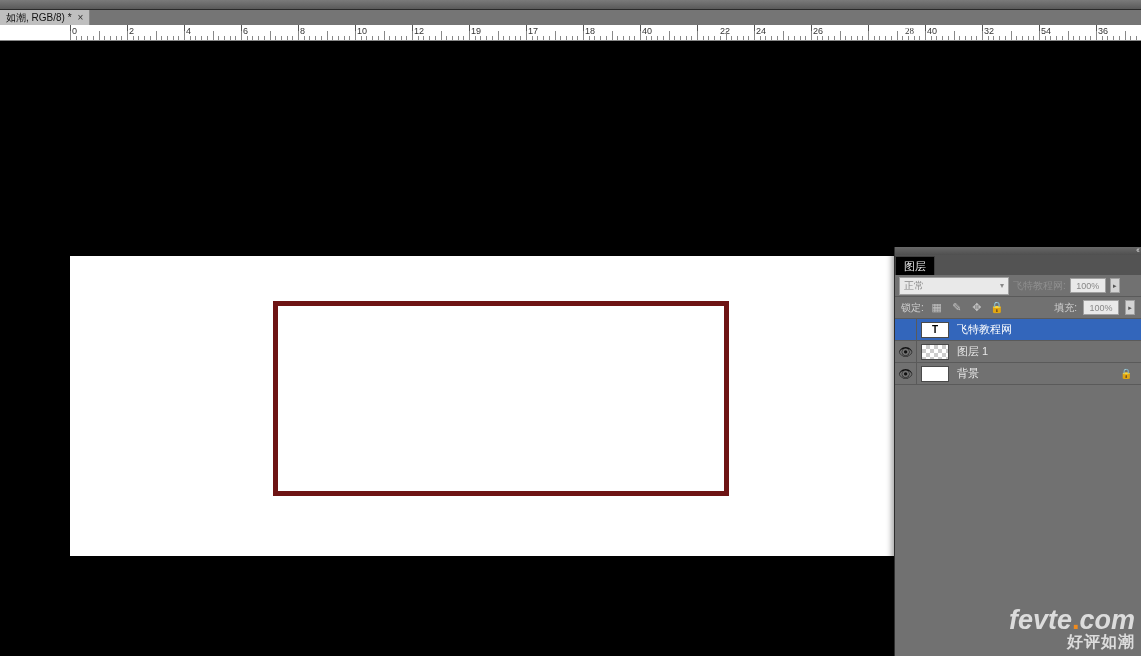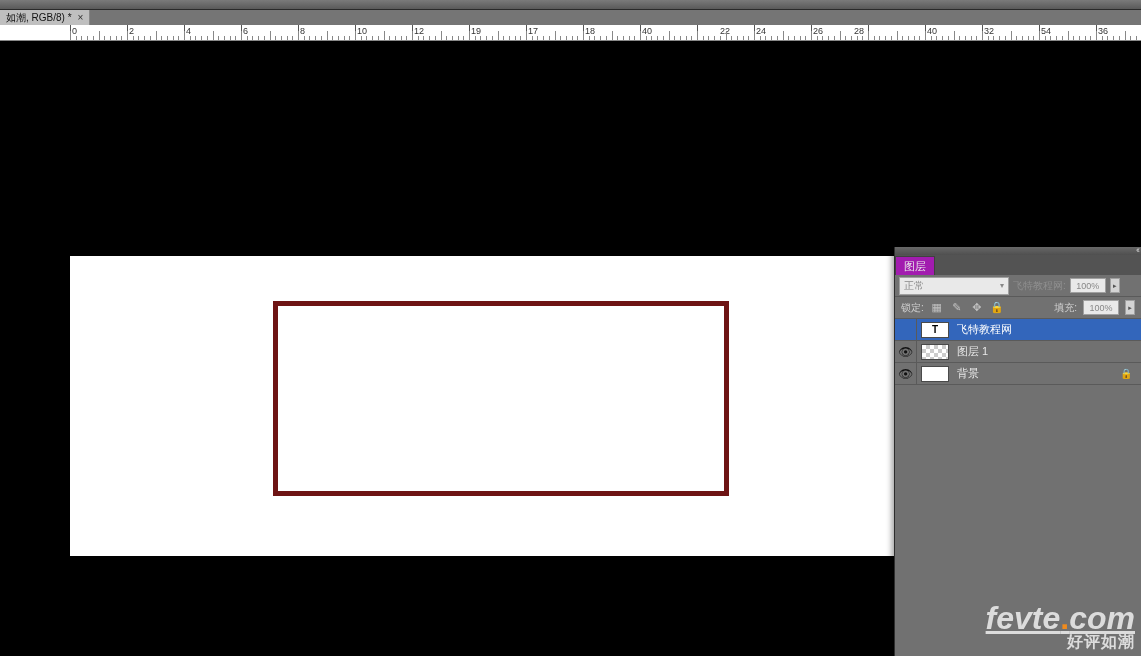--- a/index.html
+++ b/index.html
@@ -18,21 +18,21 @@
 
 .canvas-area { position: absolute; top: 41px; left: 0; right: 0; bottom: 0; background: #000; }
 .document { position: absolute; left: 70px; top: 215px; width: 828px; height: 300px; background: #fff; }
 .red-rect { position: absolute; left: 203px; top: 45px; width: 456px; height: 195px; border: 5px solid #6e1414; background: #fff; }
 
 .layers-panel { position: absolute; right: 0; top: 206px; width: 247px; height: 450px; background: #717171; border-left: 1px solid #2e2e2e; box-shadow: -2px 0 6px rgba(0,0,0,.4); }
 .panel-grip { height: 8px; background: linear-gradient(#686868,#4f4f4f); position: relative; }
 .panel-grip::after { content:"‹‹"; position:absolute; right:3px; top:-2px; font-size:9px; color:#ccc; letter-spacing:-2px; }
 
 .panel-tabs { height: 20px; background: #535353; display: flex; align-items: stretch; }
-.panel-tab { background: #a21caf; color: #e8e8e8; font-size: 11px; padding: 2px 8px; border: 1px solid #404040; border-bottom: none; margin-top: 1px; }
+.panel-tab { background: #000000; color: #e8e8e8; font-size: 11px; padding: 2px 8px; border: 1px solid #404040; border-bottom: none; margin-top: 1px; }
 
 .panel-opts { height: 22px; background: #717171; border-bottom: 1px solid #5a5a5a; display: flex; align-items: center; padding: 0 4px; gap: 4px; font-size: 10px; color: #8f8f8f; }
 .blend-select { width: 110px; height: 18px; background: #e9e9e9; border: 1px solid #a0a0a0; font-size: 10px; color: #888; padding: 0 4px; display:flex; align-items:center; justify-content:space-between; }
 .blend-select .arrow { font-size:8px; color:#888; }
 .opt-label { color: #8f8f8f; }
 .opt-field { width: 36px; height: 15px; background: #e9e9e9; border: 1px solid #a0a0a0; font-size: 9px; color: #888; text-align:center; display:flex; align-items:center; justify-content:center; }
 .arrow-btn { width:10px; height:15px; background:#d4d4d4; border:1px solid #a0a0a0; font-size:7px; color:#555; display:flex; align-items:center; justify-content:center; }
 
 .lock-row { height: 22px; background: #717171; border-bottom: 1px solid #5a5a5a; display: flex; align-items: center; padding: 0 6px; gap: 6px; font-size: 10px; color: #d0d0d0; }
 .lock-icon { width: 14px; height: 14px; display:flex; align-items:center; justify-content:center; color:#c0c0c0; font-size:11px; }
@@ -47,21 +47,21 @@
 .thumb-cell { padding: 0 4px; display:flex; align-items:center; }
 .thumb { width: 28px; height: 16px; background: #fff; border: 1px solid #4a4a4a; display:flex; align-items:center; justify-content:center; font-size:10px; font-weight:bold; color:#000; }
 .thumb.tx { background: #fff; }
 .thumb.checker { background: repeating-conic-gradient(#ccc 0 25%, #fff 0 50%) 0 0/8px 8px; }
 .layer-name { font-size: 11px; color: #fff; padding-left: 4px; }
 .layer-row:not(.selected) .layer-name { color: #e8e8e8; }
 .layer-row.bg .layer-name { }
 .lock-ind { margin-left: auto; margin-right: 8px; color:#c8c8c8; font-size:10px; }
 
 .watermark { position: absolute; right: 6px; bottom: 6px; color: #dcdcdc; text-align: right; line-height: 1; }
-.wm-top { font-size: 32px; font-weight: bold; font-style: italic; text-decoration: underline; }
+.wm-top { font-size: 27px; font-weight: bold; font-style: italic; }
 .wm-top .dot { color: #f08b1d; font-style: normal; }
 .wm-sub { font-size: 16px; font-weight: bold; letter-spacing: 1px; }
 </style>
 </head>
 <body>
 
 <div class="menubar"></div>
 
 <div class="tabbar">
   <div class="tab">
@@ -94,21 +94,21 @@
       <div class="tick-label" style="left: 583px;">18</div>
       <div class="tick-major" style="left: 640px;"></div>
       <div class="tick-label" style="left: 640px;">40</div>
       <div class="tick-major" style="left: 697px;"></div>
       <div class="tick-label" style="left: 697px; padding-left: 21px;">22</div>
       <div class="tick-major" style="left: 754px;"></div>
       <div class="tick-label" style="left: 754px;">24</div>
       <div class="tick-major" style="left: 811px;"></div>
       <div class="tick-label" style="left: 811px;">26</div>
       <div class="tick-major" style="left: 868px;"></div>
-      <div class="tick-label" style="left: 852px;">28</div>
+      <div class="tick-label" style="left: 903px; font-family: Liberation Serif, serif;">28</div>
       <div class="tick-major" style="left: 925px;"></div>
       <div class="tick-label" style="left: 925px;">40</div>
       <div class="tick-major" style="left: 982px;"></div>
       <div class="tick-label" style="left: 982px;">32</div>
       <div class="tick-major" style="left: 1039px;"></div>
       <div class="tick-label" style="left: 1039px;">54</div>
       <div class="tick-major" style="left: 1096px;"></div>
       <div class="tick-label" style="left: 1096px;">36</div>
       <div style="position: absolute; left: 70px; bottom: 0px; width: 1px; height: 10px; background: rgb(136, 136, 136);"></div>
       <div style="position: absolute; left: 75.7px; bottom: 0px; width: 1px; height: 5px; background: rgb(136, 136, 136);"></div>

